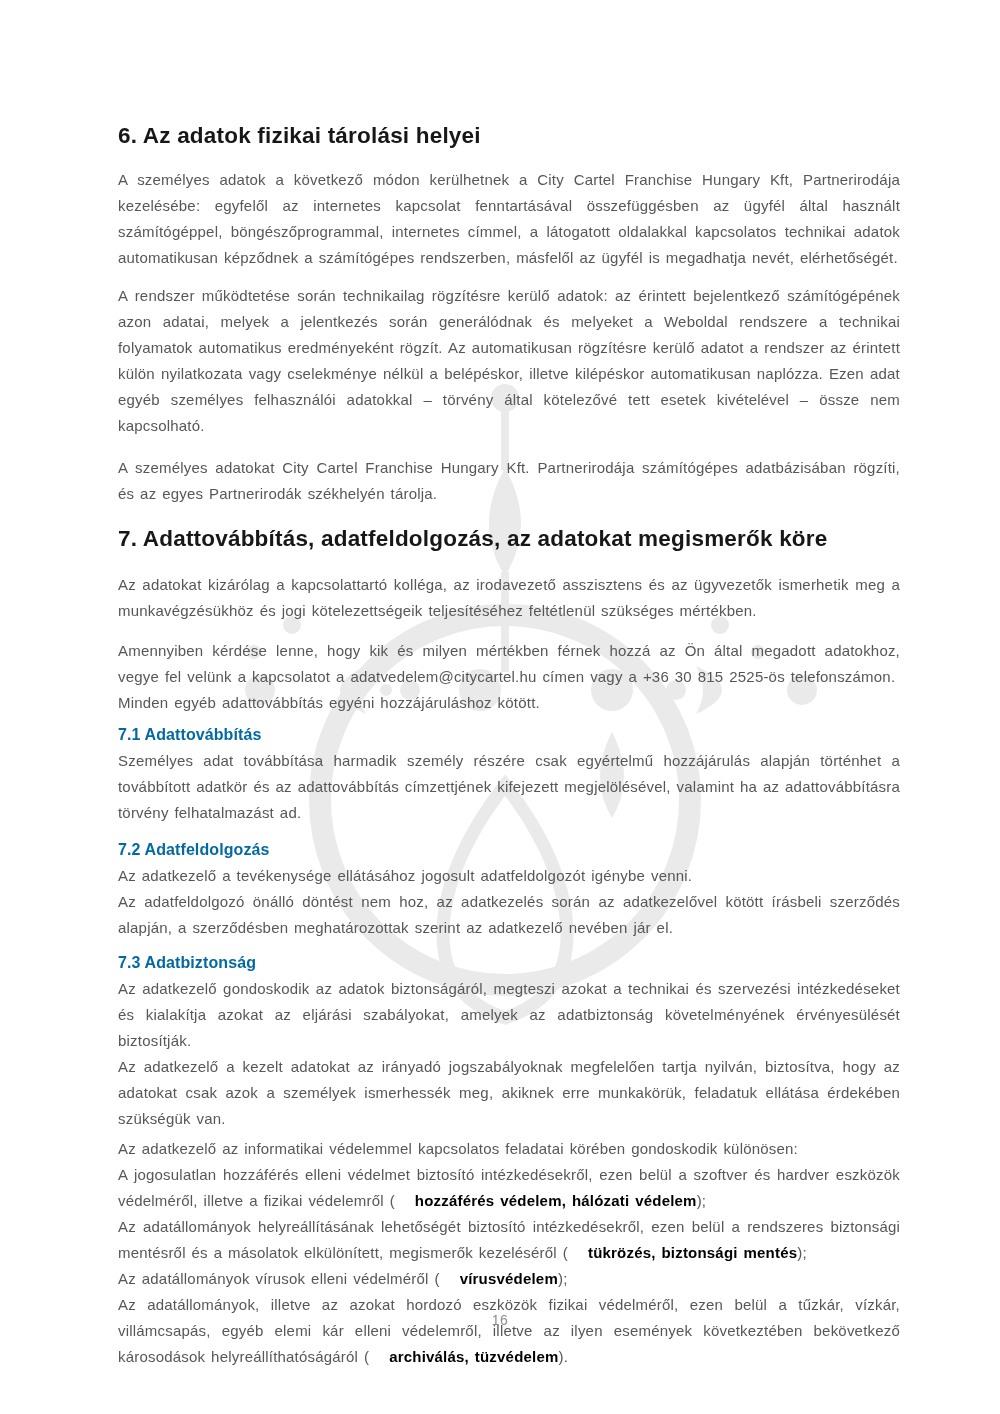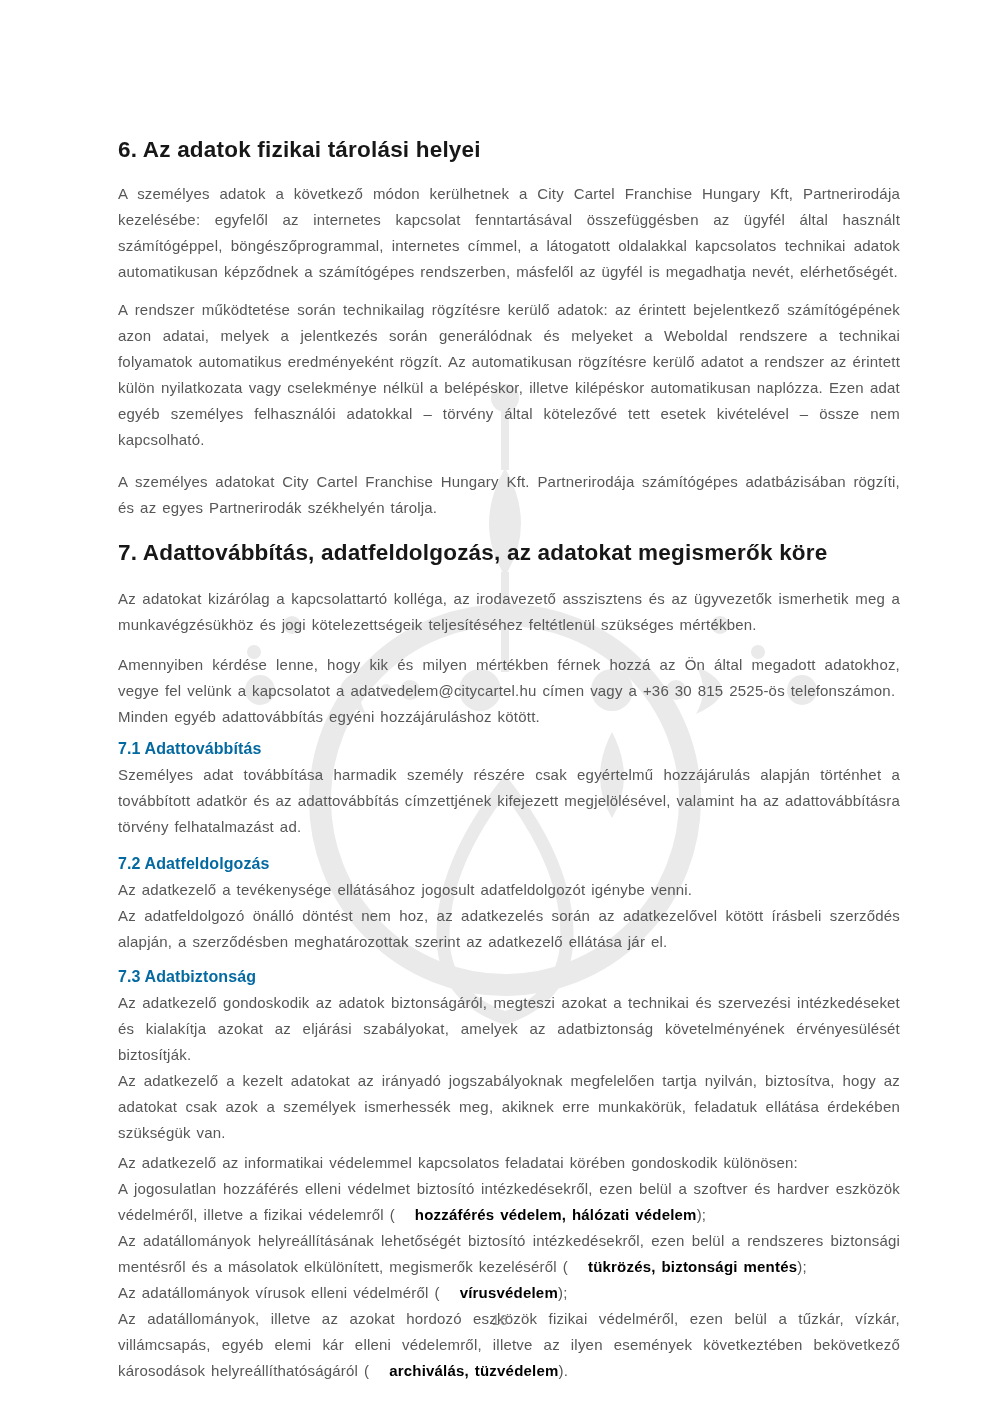--- a/index.html
+++ b/index.html
@@ -1,21 +1,21 @@
 <!DOCTYPE html>
 <html lang="hu"><head>
 <meta charset="utf-8">
 <style>
   html,body { margin:0; padding:0; background:#ffffff; }
   .page {
     position:relative; width:1000px; height:1414px; background:#ffffff;
     overflow:hidden; font-family:"Liberation Sans", sans-serif;
   }
   .watermark { position:absolute; left:160px; top:370px; z-index:0; }
-  .content { position:absolute; left:118px; width:782px; top:18px; z-index:1; }
+  .content { position:absolute; left:118px; width:782px; top:4px; z-index:1; }
   .h-main {
     margin:0; font-size:22.5px; line-height:27px; font-weight:800;
     color:#171717; letter-spacing:0.2px;
   }
   .h-sub {
     margin:0; font-size:16px; line-height:20px; font-weight:700;
     color:#0369a1; letter-spacing:0.1px;
   }
   .body-p {
     margin:0; font-size:15px; line-height:26px; color:#575757;
@@ -76,21 +76,21 @@
     <h1 class="h-main mt18">7. Adattovábbítás, adatfeldolgozás, az adatokat megismerők köre</h1>
     <p class="body-p mt20">Az adatokat kizárólag a kapcsolattartó kolléga, az irodavezető asszisztens és az ügyvezetők ismerhetik meg a munkavégzésükhöz és jogi kötelezettségeik teljesítéséhez feltétlenül szükséges mértékben.</p>
     <p class="body-p mt14">Amennyiben kérdése lenne, hogy kik és milyen mértékben férnek hozzá az Ön által megadott adatokhoz, vegye fel velünk a kapcsolatot a adatvedelem@citycartel.hu címen vagy a +36 30 815 2525-ös telefonszámon.</p>
     <p class="body-p no-just">Minden egyéb adattovábbítás egyéni hozzájáruláshoz kötött.</p>
 
     <h2 class="h-sub mt9">7.1 Adattovábbítás</h2>
     <p class="body-p mt3">Személyes adat továbbítása harmadik személy részére csak egyértelmű hozzájárulás alapján történhet a továbbított adatkör és az adattovábbítás címzettjének kifejezett megjelölésével, valamint ha az adattovábbításra törvény felhatalmazást ad.</p>
 
     <h2 class="h-sub mt14">7.2 Adatfeldolgozás</h2>
     <p class="body-p mt3 no-just">Az adatkezelő a tevékenysége ellátásához jogosult adatfeldolgozót igénybe venni.</p>
-    <p class="body-p">Az adatfeldolgozó önálló döntést nem hoz, az adatkezelés során az adatkezelővel kötött írásbeli szerződés alapján, a szerződésben meghatározottak szerint az adatkezelő ellátása jár el.</p>
+    <p class="body-p">Az adatfeldolgozó önálló döntést nem hoz, az adatkezelés során az adatkezelővel kötött írásbeli szerződés alapján, a szerződésben meghatározottak szerint az adatkezelő nevében jár el.</p>
 
     <h2 class="h-sub mt12">7.3 Adatbiztonság</h2>
     <p class="body-p mt3">Az adatkezelő gondoskodik az adatok biztonságáról, megteszi azokat a technikai és szervezési intézkedéseket és kialakítja azokat az eljárási szabályokat, amelyek az adatbiztonság követelményének érvényesülését biztosítják.</p>
     <p class="body-p">Az adatkezelő a kezelt adatokat az irányadó jogszabályoknak megfelelően tartja nyilván, biztosítva, hogy az adatokat csak azok a személyek ismerhessék meg, akiknek erre munkakörük, feladatuk ellátása érdekében szükségük van.</p>
 
     <p class="body-p mt4 no-just">Az adatkezelő az informatikai védelemmel kapcsolatos feladatai körében gondoskodik különösen:</p>
 
     <p class="body-p"><span>A jogosulatlan hozzáférés elleni védelmet biztosító intézkedésekről, ezen belül a szoftver és hardver eszközök védelméről, illetve a fizikai védelemről (</span><strong>hozzáférés védelem, hálózati védelem</strong><span>);</span></p>
 
     <p class="body-p"><span>Az adatállományok helyreállításának lehetőségét biztosító intézkedésekről, ezen belül a rendszeres biztonsági mentésről és a másolatok elkülönített, megismerők kezeléséről (</span><strong>tükrözés, biztonsági mentés</strong><span>);</span></p>

